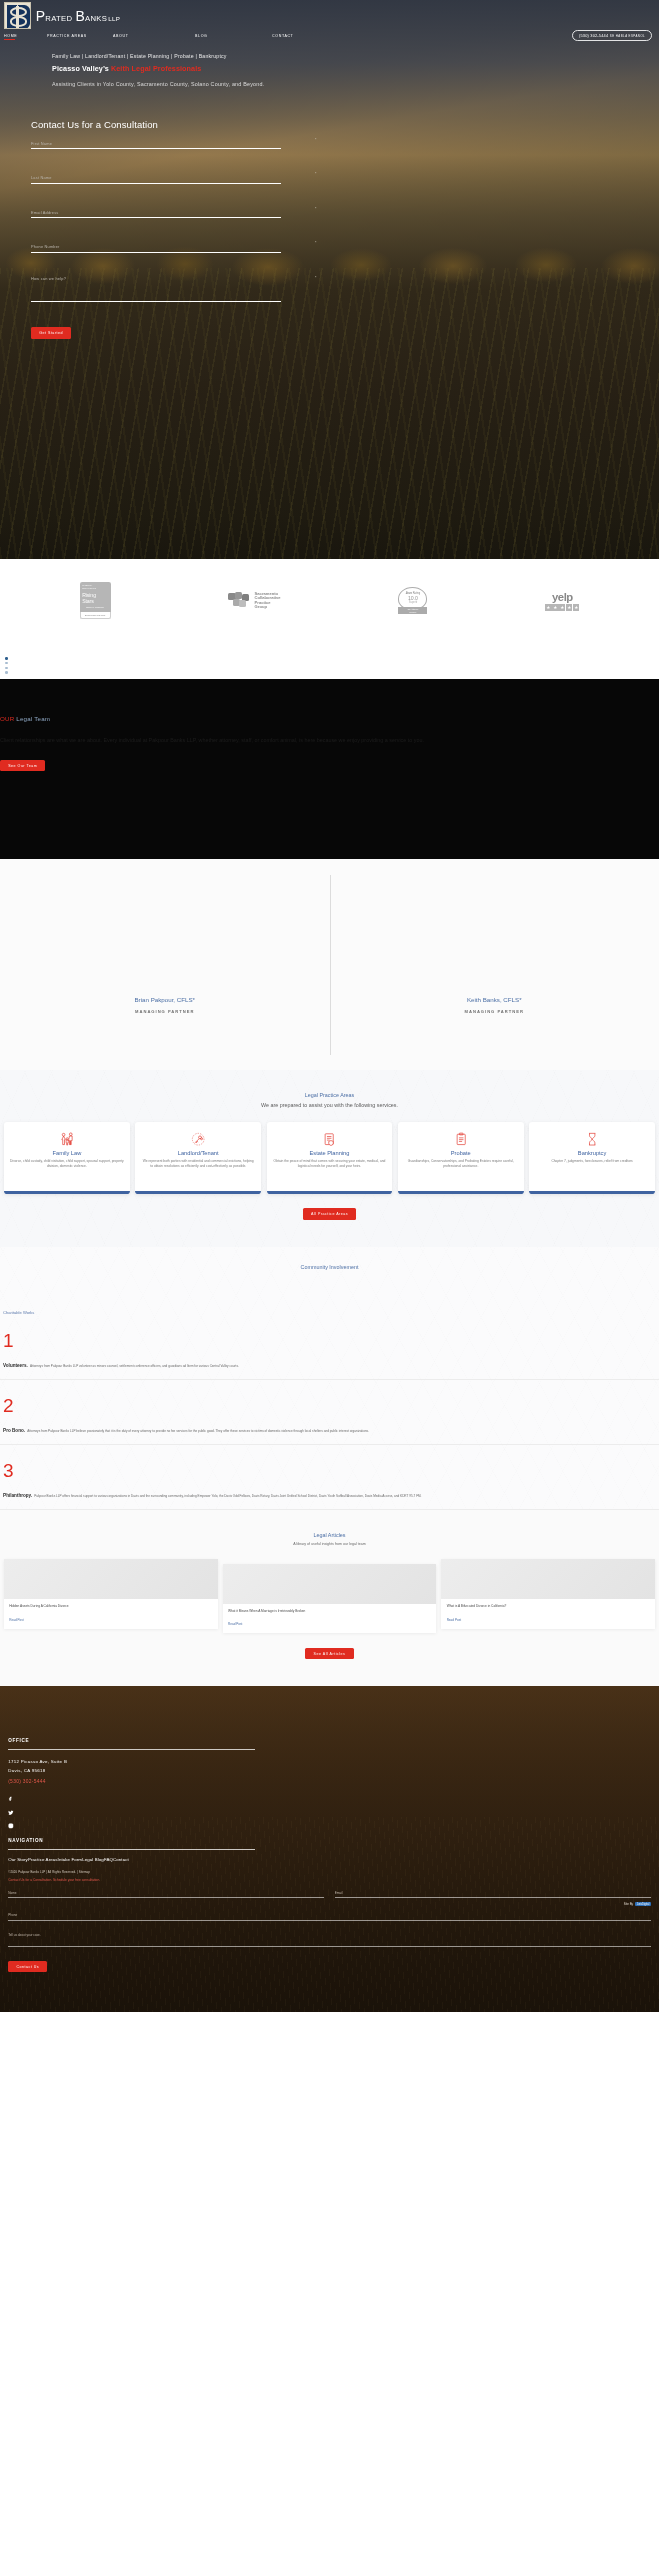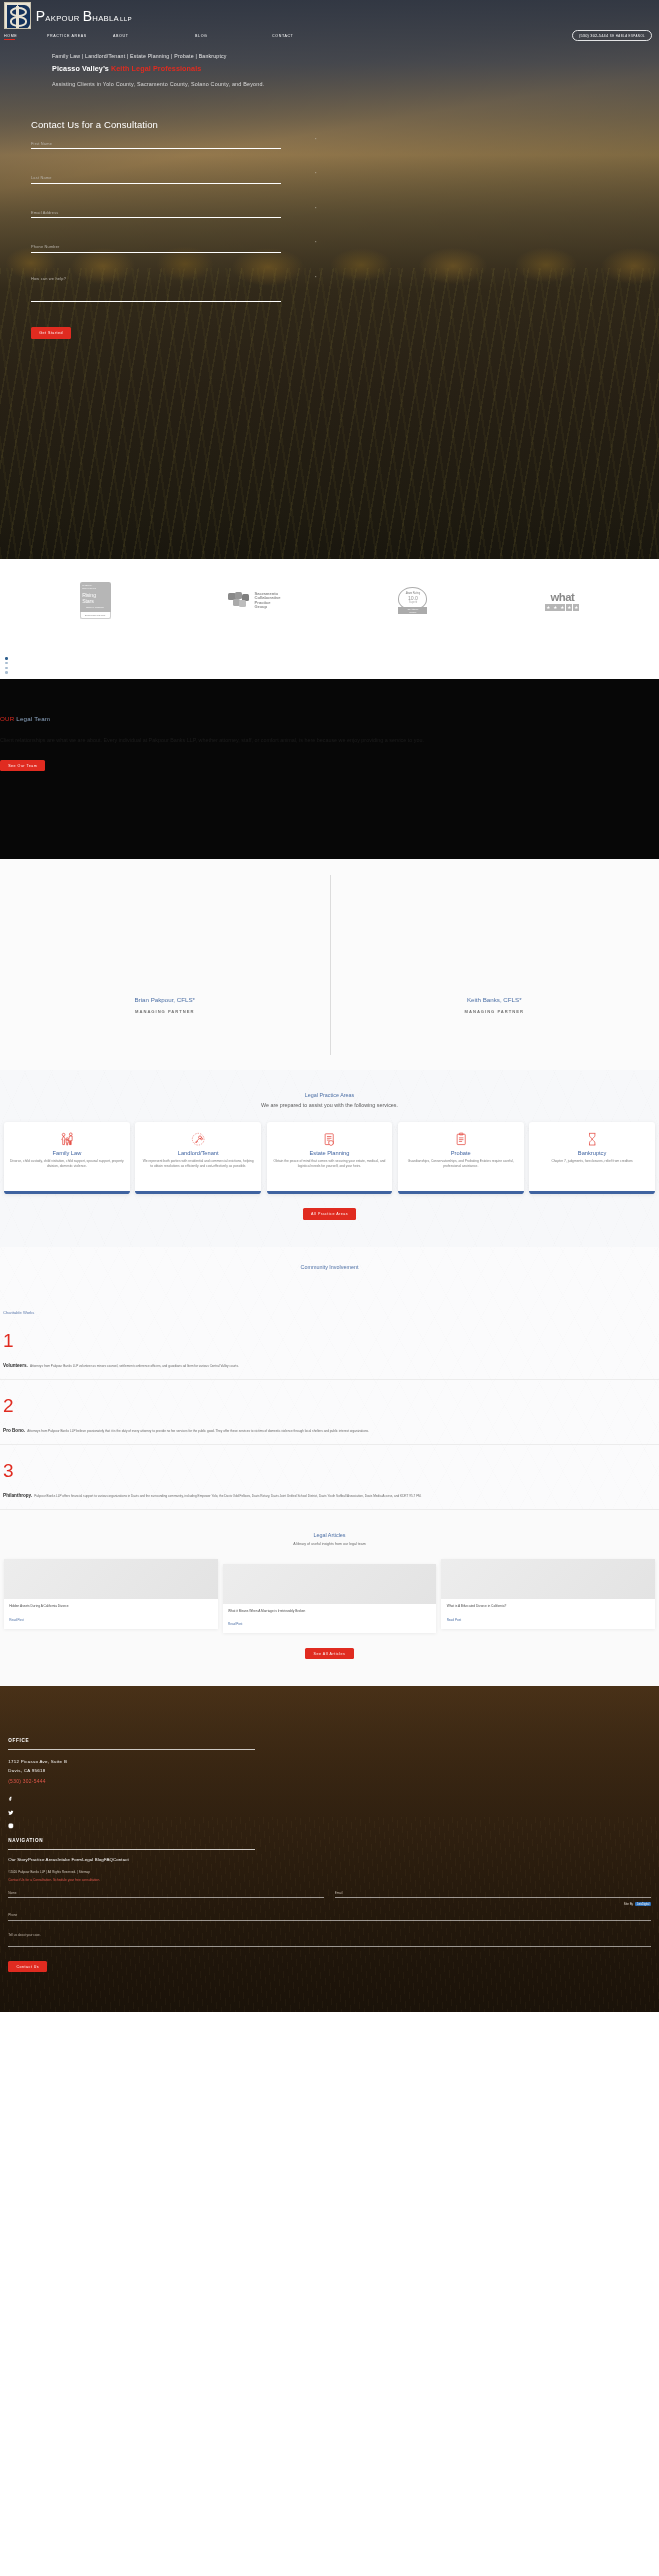--- a/index.html
+++ b/index.html
@@ -305,23 +305,23 @@
     <div class="logo-row">
       <div class="logo-mark">
         <div class="b1"></div>
           <div class="b2"></div>
         <div class="ring"></div>
           <div class="ring2"></div>
           <div class="stem"></div>
       </div>
       <div class="brand">
         <span class="cap">P</span>
-          <span class="sm">AKPOUR</span>
+          <span class="sm">RATED</span>
           <span class="cap" style="margin-left:3.1px">B</span>
-          <span class="sm">HABLA</span>
+          <span class="sm">ANKS</span>
           <span class="sm" style="font-size:6.2px;margin-left:1px">LLP</span>
       </div>
     </div>
   </div>
 
   <nav class="navbar">
     <div class="nav-links">
       <a class="nav-link home active">HOME</a>
       <a class="nav-link pa">PRACTICE AREAS</a>
       <a class="nav-link ab">ABOUT</a>
@@ -404,21 +404,21 @@
         <div class="avvo-num">10.0</div>
         <div class="avvo-sub">Superb</div>
       </div>
       <div class="avvo-rib">
         <div>Top Attorney</div>
         <div>Divorce</div>
       </div>
     </div>
 
     <div class="badge yelp">
-      <div class="yelp-word">what</div>
+      <div class="yelp-word">yelp</div>
       <div class="yelp-stars">
         <i>★</i>
           <i>★</i>
           <i>★</i>
           <i>★</i>
           <i>★</i>
       </div>
     </div>
   </div>
   <div class="dots">

